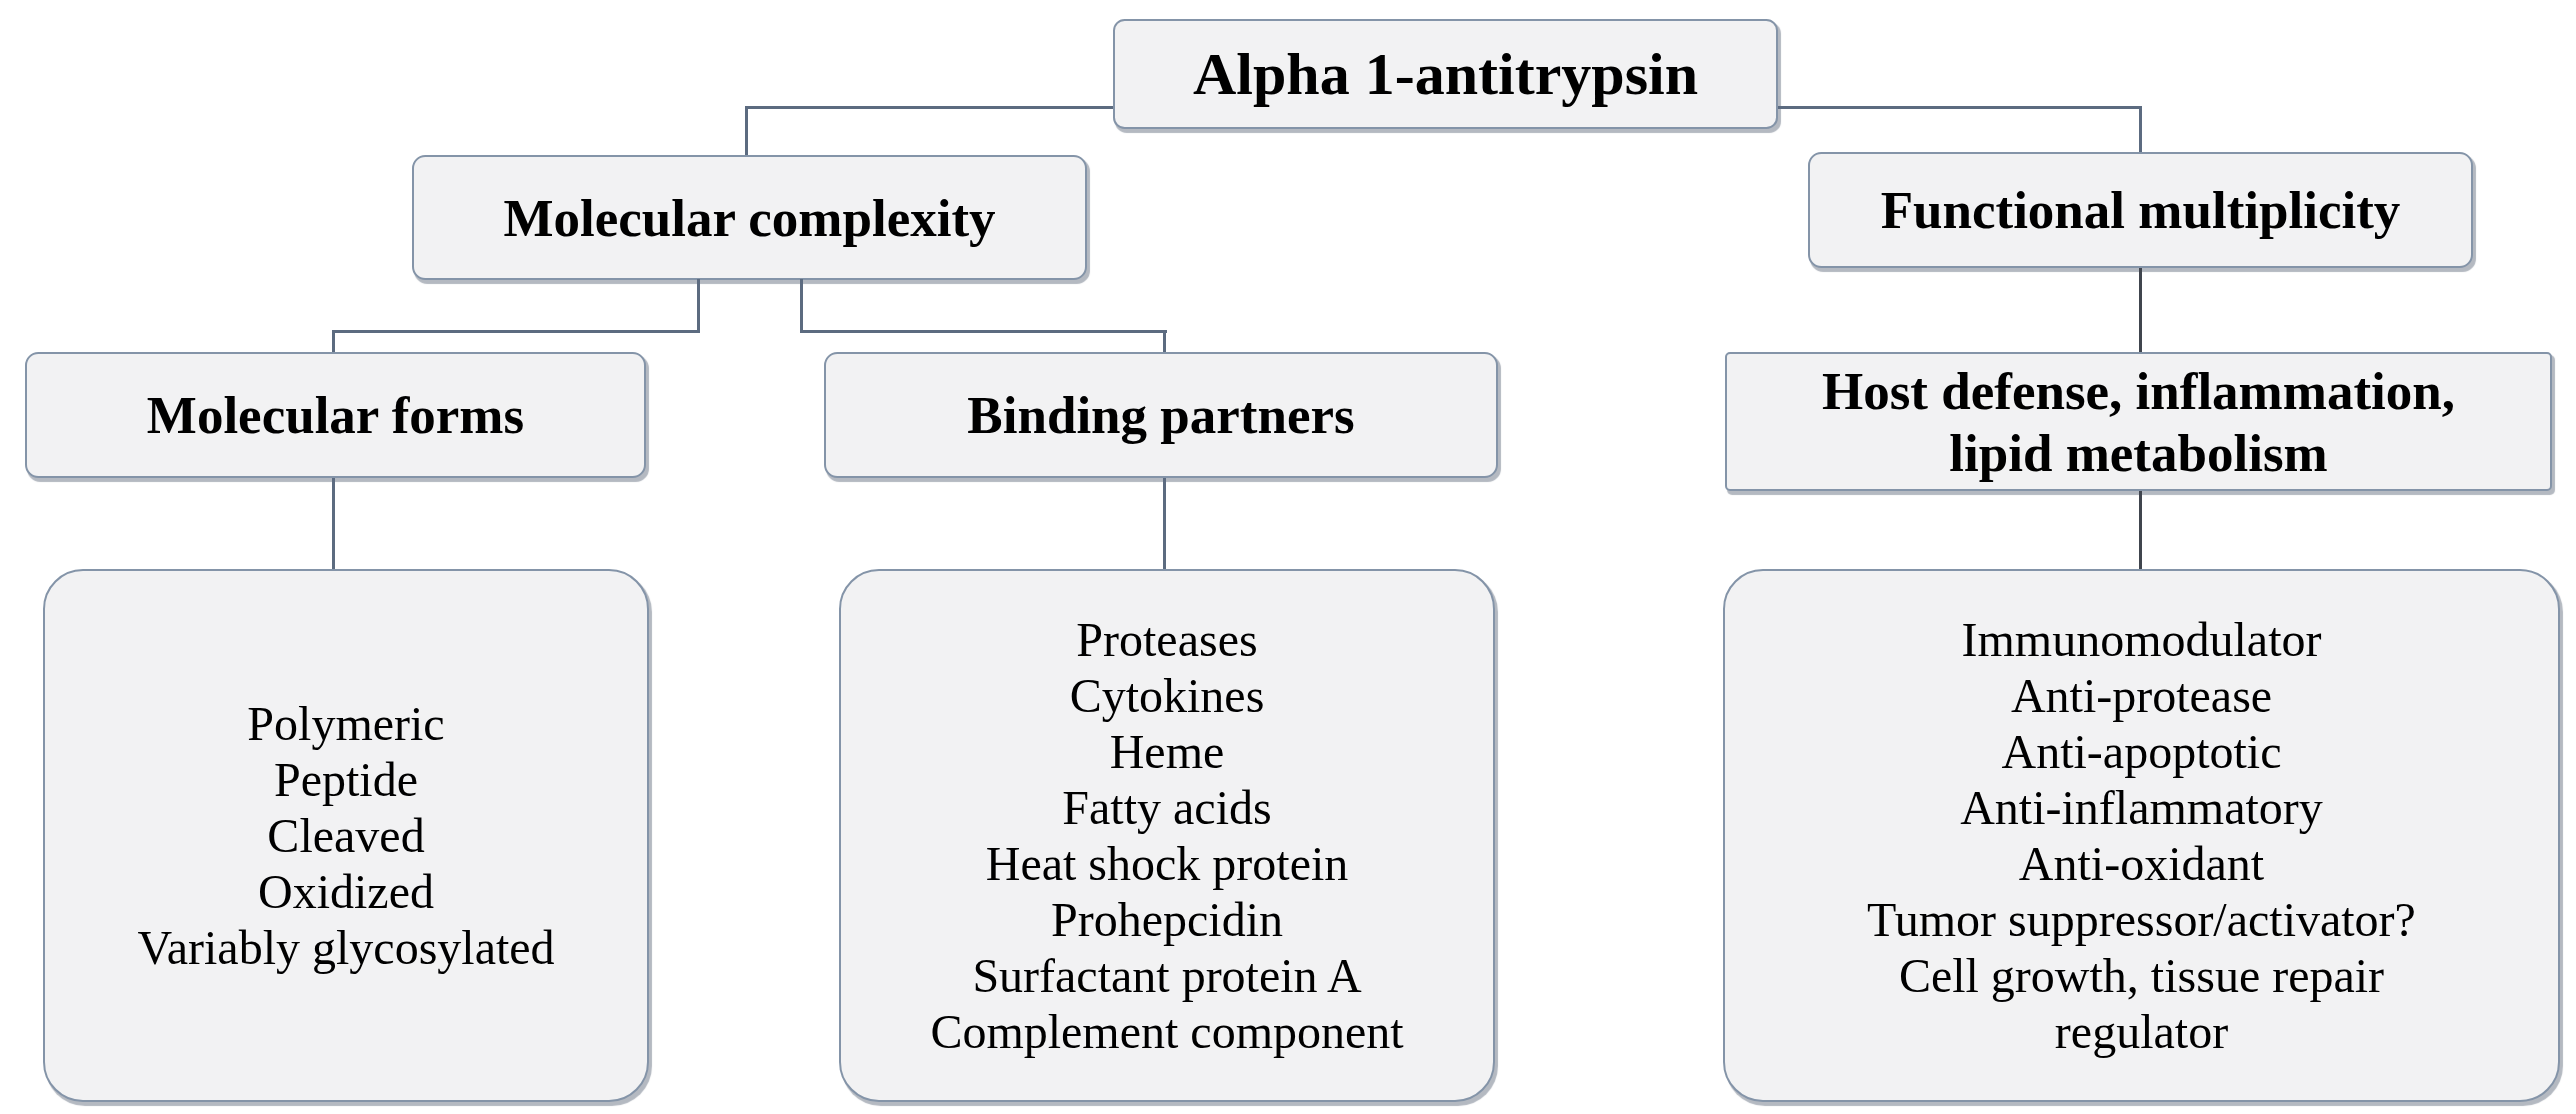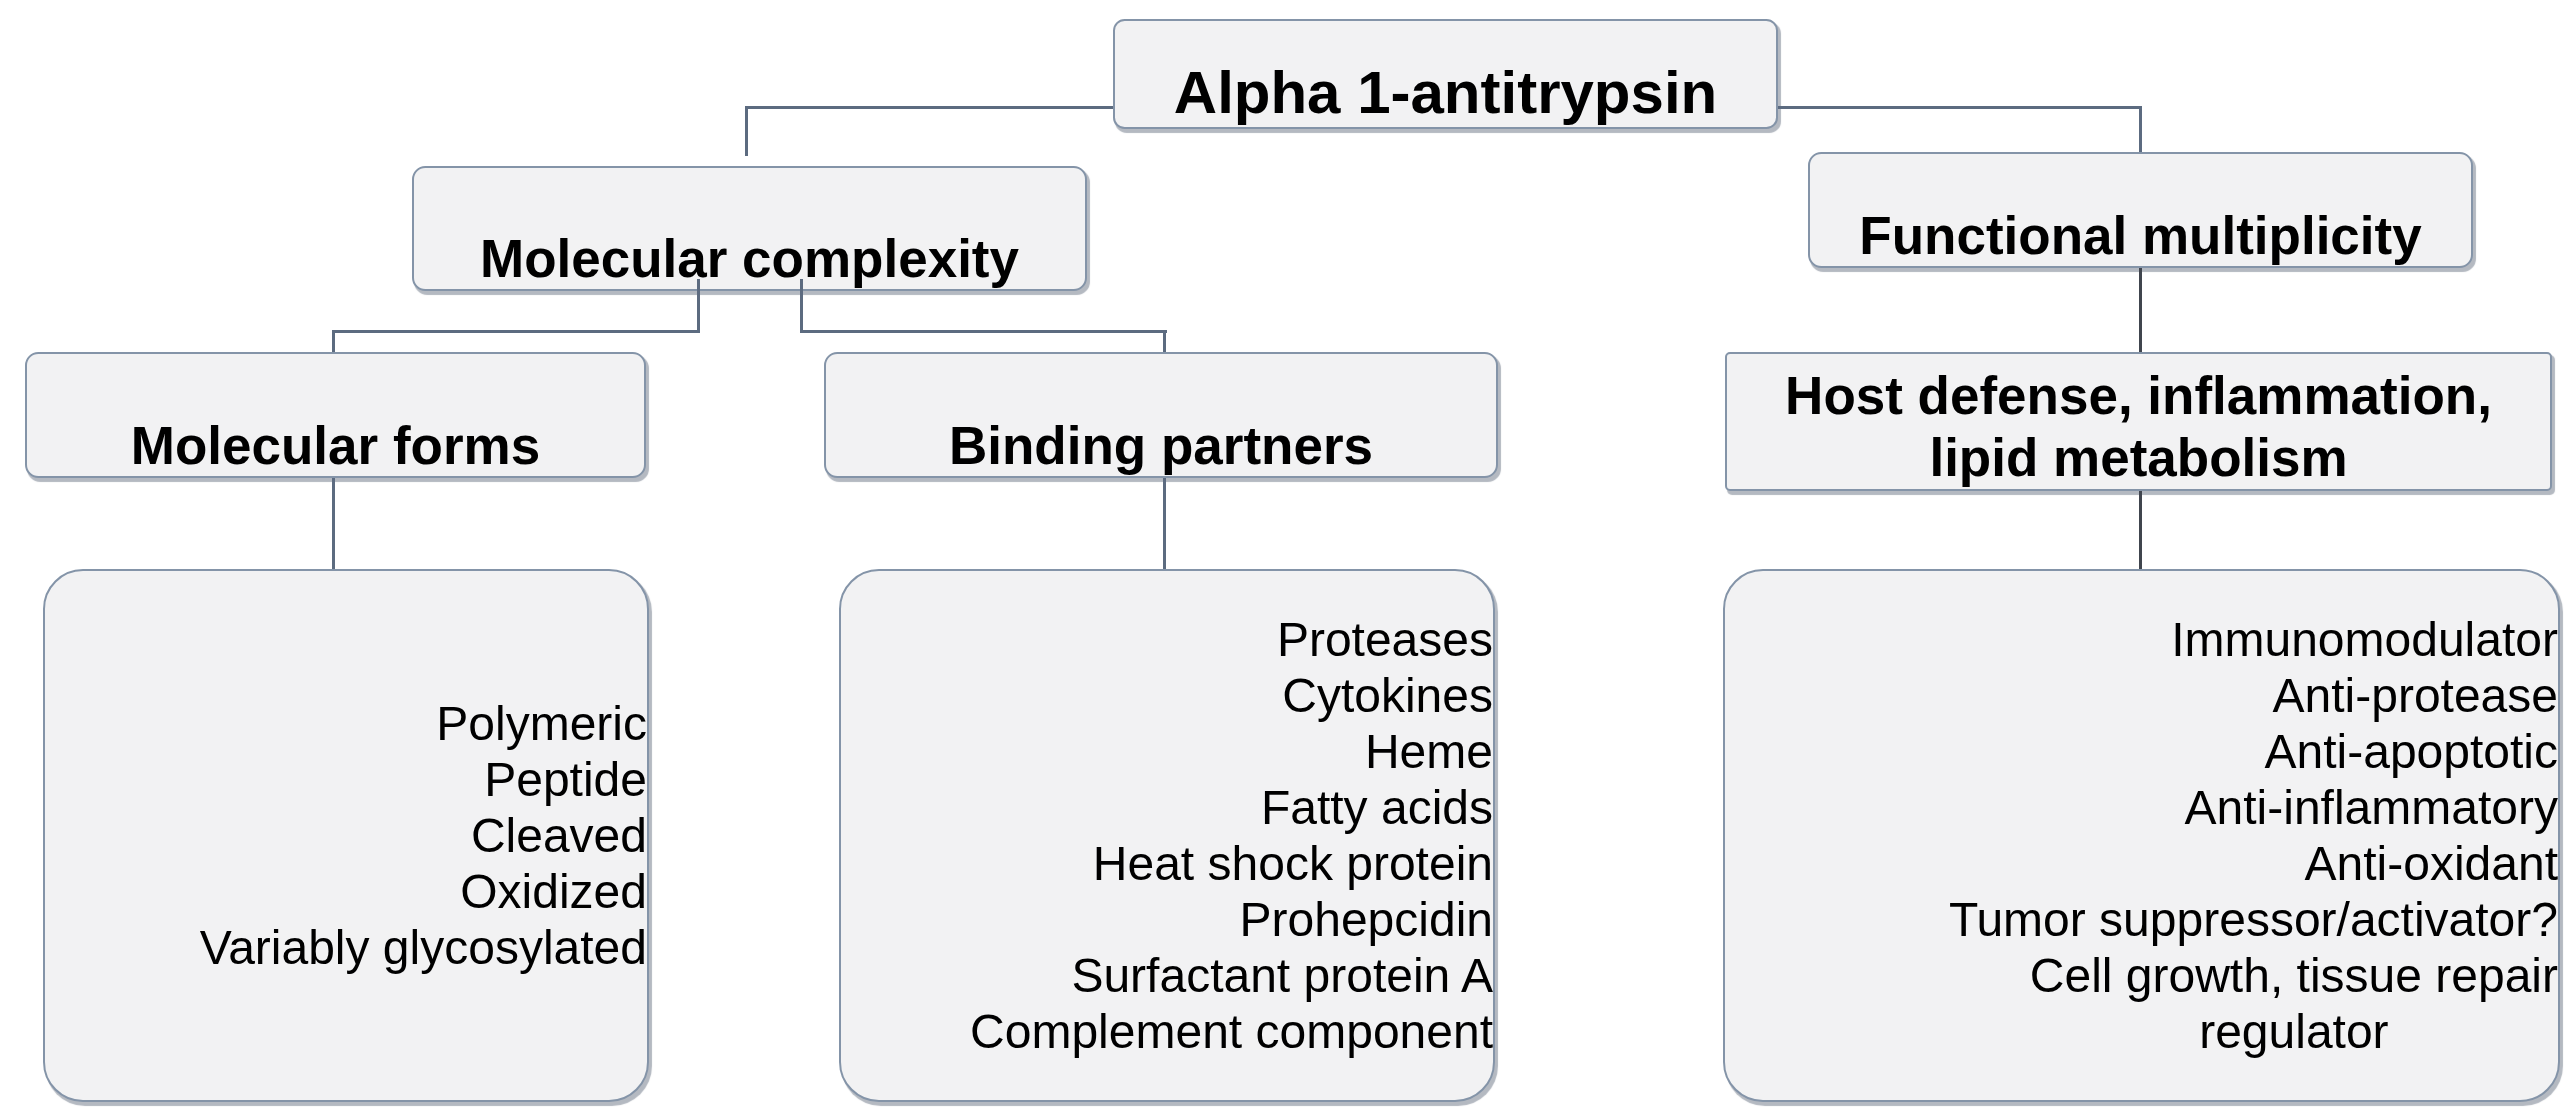--- a/index.html
+++ b/index.html
@@ -10,22 +10,23 @@
     font-family:"Liberation Sans","DejaVu Sans",sans-serif;
     color:var(--text,#000);
     overflow:hidden;
   }
   .node{
     position:absolute;
     box-sizing:border-box;
     background:var(--fill,#f2f2f3);
     border:2.5px solid var(--border,#8494a8);
     box-shadow:2.5px 3.3px 0.8px rgba(118,128,142,.55);
-    display:flex;align-items:flex-end;justify-content:center;
+    display:flex;align-items:center;justify-content:center;
     text-align:center;
+    font-family:Liberation Serif, serif;
   }
   .title-box{border-radius:11.6px;font-weight:bold;font-size:60px;}
   .branch-box{border-radius:13.3px;font-weight:bold;font-size:53px;}
   .group-box{border-radius:5px;font-weight:bold;font-size:53px;line-height:62px;}
   .leaf-box{
     border-radius:40px;
     font-size:48px;line-height:56px;font-weight:normal;
     flex-direction:column;
   }
   .prewrap{white-space:pre-line;}
@@ -42,21 +43,21 @@
   <div class="node title-box" style="left:1113px;top:19px;width:665px;height:110px;">
     <span class="prewrap">Alpha 1-antitrypsin</span>
   </div>
 
   <div class="hline" style="left:745px;top:106px;width:368px;"></div>
   <div class="vline" style="left:745px;top:106px;height:50px;"></div>
 
   <div class="hline" style="left:1778px;top:106px;width:364px;"></div>
   <div class="vline" style="left:2139px;top:106px;height:47px;"></div>
 
-  <div class="node branch-box" style="left:412px;top:166px;width:675px;height:125px;">
+  <div class="node branch-box" style="left:412px;top:155px;width:675px;height:125px;">
     <span class="prewrap">Molecular complexity</span>
   </div>
   <div class="node branch-box" style="left:1808px;top:152px;width:665px;height:116px;">
     <span class="prewrap">Functional multiplicity</span>
   </div>
 
   <div class="vline" style="left:697px;top:279px;height:54px;"></div>
   <div class="hline" style="left:332px;top:330px;width:368px;"></div>
   <div class="vline" style="left:332px;top:330px;height:25px;"></div>
 

